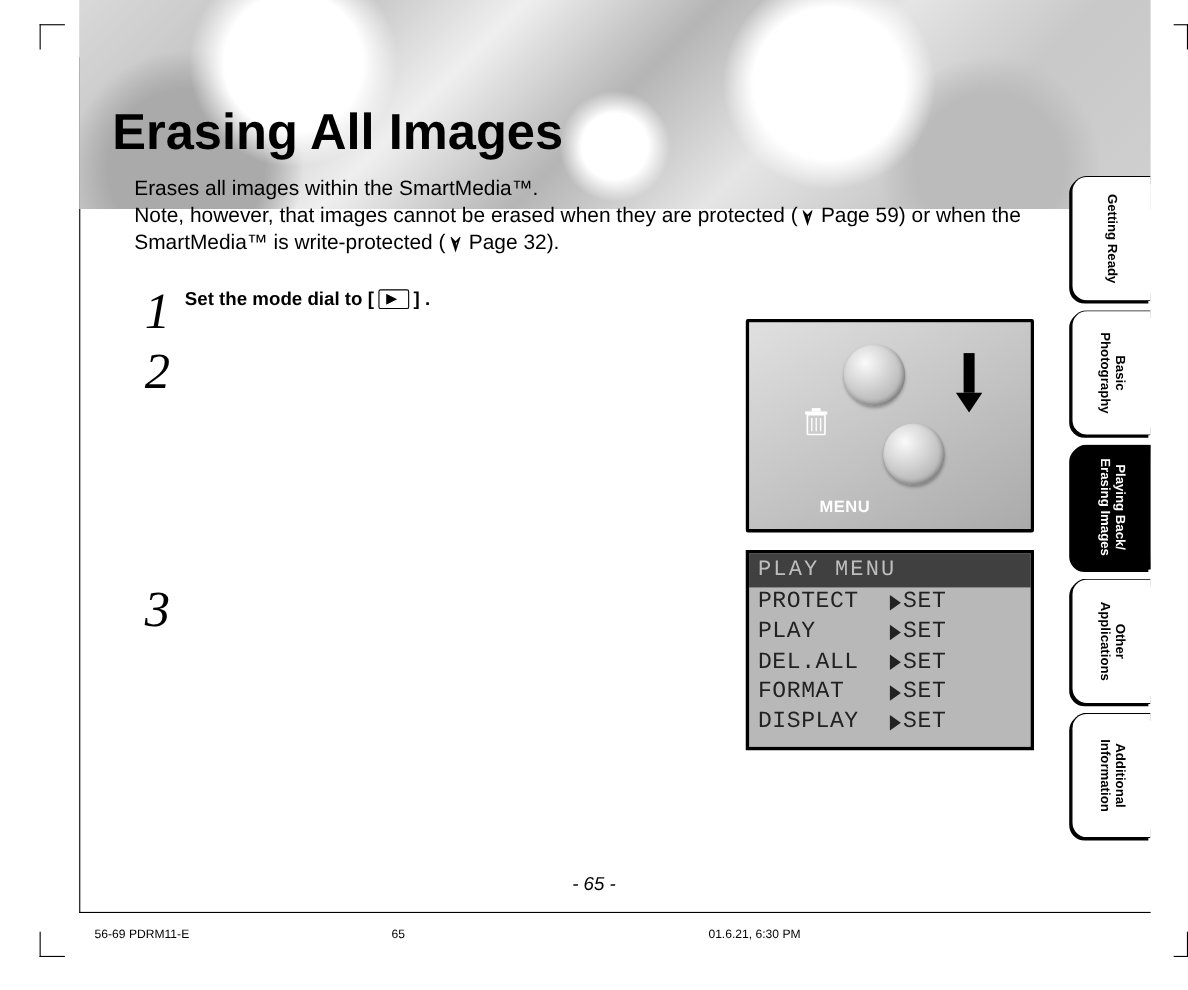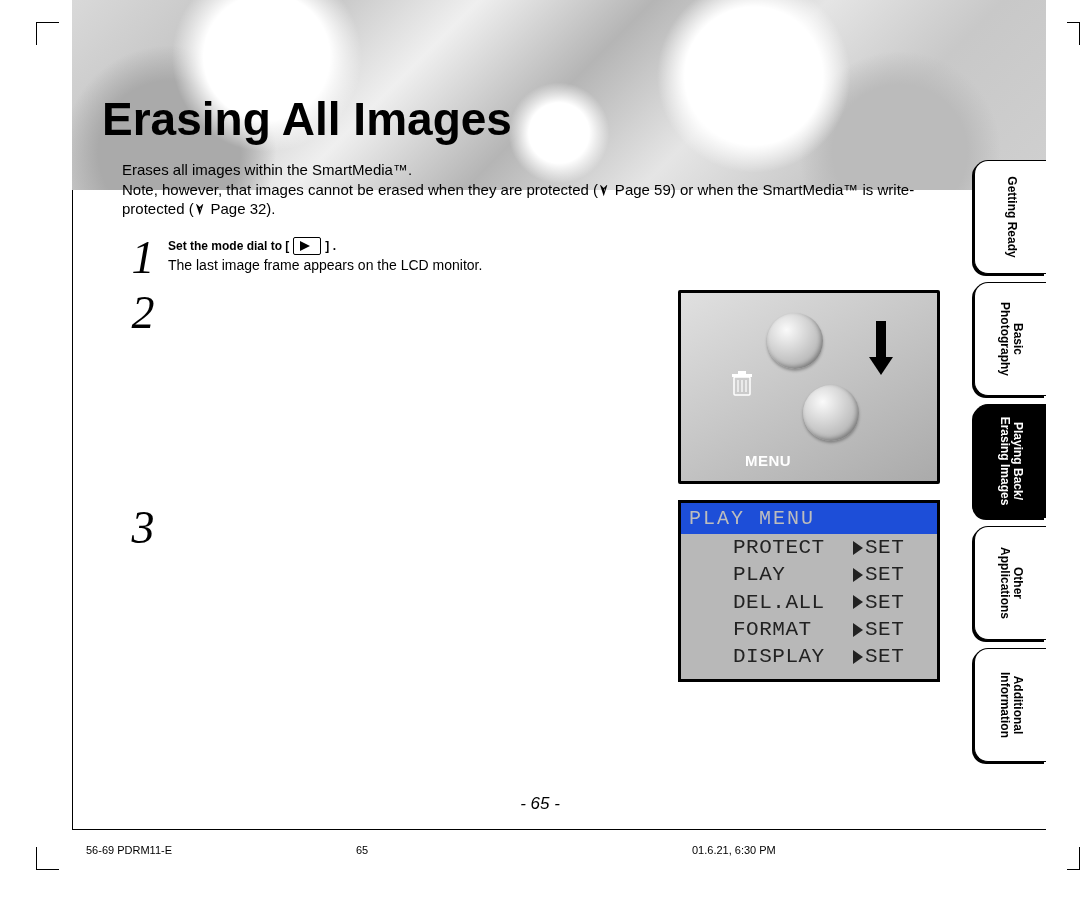--- a/index.html
+++ b/index.html
@@ -77,23 +77,23 @@
 
   .body-area {
     position: absolute;
     top: 160px;
     left: 122px;
     right: 130px;
     bottom: 110px;
   }
 
   .intro {
-    font-size: 15px;
+    font-size: 19px;
     line-height: 1.3;
-    margin-bottom: 18px;
+    margin-bottom: 28px;
     max-width: 820px;
   }
   .arrow-icon {
     display: inline-block;
     transform: rotate(90deg);
     font-weight: bold;
   }
 
   .step {
     display: flex;
@@ -109,21 +109,21 @@
     line-height: 0.9;
     width: 42px;
     text-align: center;
     padding-top: 0;
   }
   .step-body {
     padding-left: 4px;
   }
   .step-head {
     font-weight: 700;
-    font-size: 12px;
+    font-size: 17px;
     display: flex;
     align-items: center;
     flex-wrap: wrap;
   }
   .step-sub {
     font-size: 14px;
     margin-top: 2px;
   }
 
   .play-rect {
@@ -229,35 +229,34 @@
     right: 140px;
     top: 500px;
     width: 256px;
     height: 176px;
     background: #b8b8b8;
     border: 3px solid #000;
     font-family: "Courier New", monospace;
     font-weight: 400;
   }
   .lcd-header {
-    background: #1d4ed8;
+    background: #404040;
     color: #bdbdbd;
     font-size: 20px;
     padding: 4px 8px;
     letter-spacing: 2px;
   }
   .lcd-row {
     display: flex;
     padding: 0 8px;
     font-size: 21px;
     color: #222;
     letter-spacing: 0.5px;
     line-height: 1.3;
     align-items: center;
-    margin-left: 44px;
   }
   .lcd-row .k { width: 120px; }
   .lcd-row .arr {
     width: 0; height: 0;
     border-top: 7px solid transparent;
     border-bottom: 7px solid transparent;
     border-left: 10px solid #222;
     margin-right: 2px;
   }
 
@@ -274,21 +273,21 @@
   .footline {
     position: absolute;
     bottom: 44px;
     left: 86px;
     right: 48px;
     display: flex;
     font-size: 11px;
   }
   .footline .a { width: 270px; }
   .footline .b { width: 288px; }
-  .footline .c { flex: 1; margin-left: 48px; }
+  .footline .c { flex: 1; }
 </style>
 </head>
 <body>
 
 <div class="cropmark cm-tl"></div>
 <div class="cropmark cm-tr"></div>
 <div class="cropmark cm-bl"></div>
 <div class="cropmark cm-br"></div>
 
 <div class="inner-left"></div>
@@ -310,21 +309,20 @@
     <div class="step-body">
       <div class="step-head">
         <span>Set the mode dial to  [</span>
         <span class="play-rect">
           <svg width="14" height="10" viewBox="0 0 14 10">
               <polygon points="0,0 10,5 0,10" fill="#000"></polygon>
             </svg>
         </span>
         <span>] .</span>
       </div>
-      <div class="step-sub">The last image frame appears on the LCD monitor.</div>
     </div>
   </div>
 
   <div class="step">
     <div class="step-num">2</div>
   </div>
 
   <div style="height:160px"></div>
 
   <div class="step">

